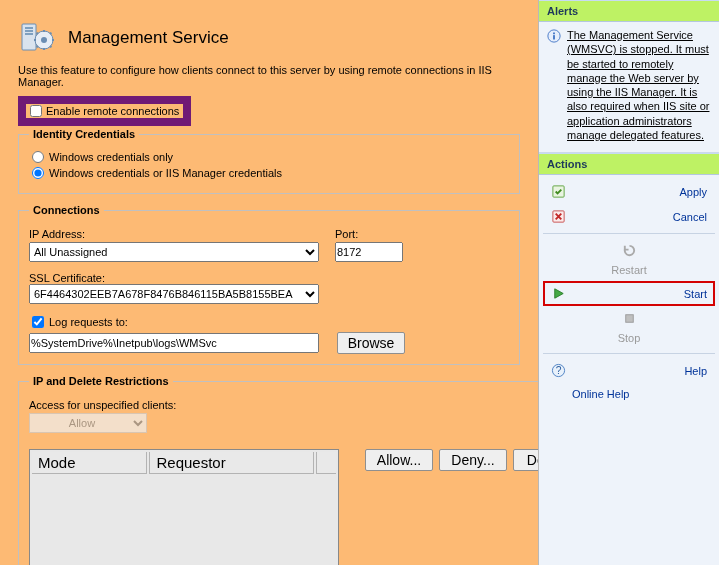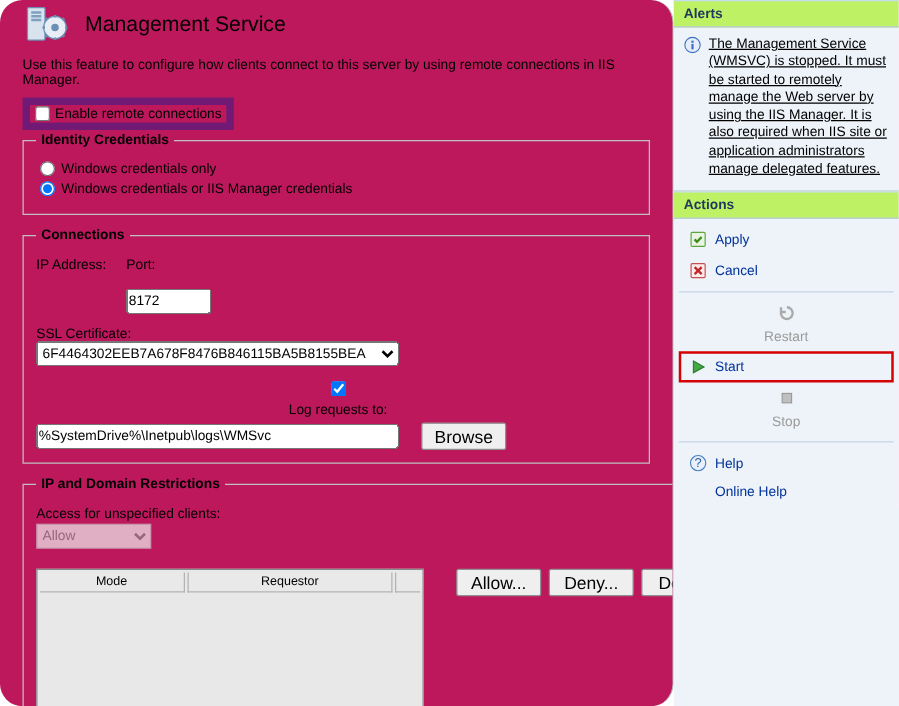--- a/index.html
+++ b/index.html
@@ -1,55 +1,55 @@
 <!DOCTYPE html>
 <html><head>
 <meta charset="utf-8">
 <style>
 * { box-sizing: border-box; margin: 0; padding: 0; font-family: "Segoe UI", Tahoma, sans-serif; font-size: 11px; }
 html, body { width: 719px; height: 565px; overflow: hidden; background: #fff; }
 .container { display: flex; width: 100%; height: 100%; }
-.main { flex: 1; padding: 2px 18px 10px 18px; overflow: hidden; border-right: 1px solid #b8b8b8; background: #be185d; border-radius: 18px; }
+.main { flex: 1; padding: 20px 18px 10px 18px; overflow: hidden; border-right: 1px solid #b8b8b8; background: #fdba74; }
 .side { width: 180px; background: #eef3fa; display: flex; flex-direction: column; }
 .page-title-row { display: flex; align-items: center; margin-bottom: 8px; }
 .page-icon { width: 40px; height: 36px; margin-right: 10px; }
 h1 { font-size: 17px; font-weight: 400; }
 .description { margin-bottom: 8px; }
-.redbox { display: inline-block; border: 6px solid #701a75; padding: 1px 4px; margin-bottom: 2px; }
+.redbox { display: inline-block; border: 8px solid #701a75; padding: 1px 4px; margin-bottom: 2px; }
 .checkbox-row { display: flex; align-items: center; gap: 4px; }
 fieldset { border: 1px solid #c0c0c0; margin-bottom: 10px; padding: 8px 10px 10px 10px; }
 legend { padding: 0 4px; color: #000; font-weight: bold; }
 .radio-row { display: flex; align-items: center; gap: 5px; margin-left: 3px; margin-top: 3px; margin-bottom: 4px; }
 .field-row { display: flex; gap: 16px; margin-top: 4px; }
-.field-col label { display: block; margin-bottom: 13px; }
+.field-col label { display: block; margin-bottom: 2px; }
 select, input[type="text"] { font-family: inherit; font-size: 11px; height: 20px; }
 .ip-select { width: 290px; }
 .port-input { width: 68px; }
 .ssl-input { width: 290px; }
 .ssl-label { margin-top: 10px; }
-.logrow { margin-top: 12px; display: flex; align-items: center; gap: 5px; margin-left: 3px; flex-direction: column; }
+.logrow { margin-top: 12px; display: flex; align-items: flex-end; gap: 5px; margin-left: 3px; }
 .log-path-row { display: flex; gap: 18px; margin-top: 4px; align-items: center; }
 .log-path-input { width: 290px; }
 .btn { width: 68px; height: 22px; background: #efefef; border: 1px solid #8f8f8f; border-radius: 2px; font-size: 14px; cursor: pointer; }
 .restrict-label { margin-top: 4px; margin-bottom: 2px; }
-.access-select { width: 92px; }
+.access-select { width: 118px; text-align: center; }
 .rtable-wrap { display: flex; gap: 26px; margin-top: 16px; }
 .rtable { width: 310px; height: 116px; border: 1px solid #888; background: #e8e8e8; overflow: hidden; }
-.rtable thead tr th { background: #e9e9e9; border: 1px solid #b3b3b3; text-align: center; font-weight: 400; font-size: 10px; padding: 2px 6px; border-top: none; }
+.rtable thead tr th { background: #e9e9e9; border: 1px solid #b3b3b3; text-align: left; font-weight: 400; font-size: 15px; padding: 2px 6px; border-top: none; }
 .rtable th:first-child { width: 118px; border-left: none; }
 .rtable th:nth-child(2) { width: 168px; }
 .rtable th:nth-child(3) { width: 20px; border-right: none; }
 .rtable-body { background: #e8e8e8; }
 .rbtns { display: flex; flex-direction: row; gap: 6px; }
 .panel-header { background: #bef264; border-top: 1px solid #c7dbf3; border-bottom: 1px solid #b4c7df; padding: 4px 8px; font-weight: 700; color: #1e395b; }
 .alert-body { padding: 6px 8px 10px 8px; line-height: 1.3; border-bottom: 1px solid #ccd9eb; text-decoration: underline; }
 .alert-row { display: flex; gap: 6px; }
 .info-icon { width: 14px; height: 14px; flex-shrink: 0; margin-top: 1px; }
 .actions-list { padding: 4px 4px; }
-.action-item { display: flex; align-items: center; gap: 6px; padding: 3px 6px; cursor: pointer; border: 2px solid transparent; color: #003399; }
+.action-item { display: flex; align-items: center; gap: 6px; padding: 3px 6px; cursor: pointer; border: 2px solid transparent; color: #003399; justify-content: space-between; }
 .action-item.disabled { color: #9a9a9a; cursor: default; flex-direction: column; }
 .action-item .aicon { width: 15px; height: 15px; flex-shrink: 0; }
 .sep { border-top: 1px solid #c7d3e3; margin: 4px 0; }
 .redbox-sm { border: 2px solid #d40202; }
 input[type="checkbox"], input[type="radio"] { margin: 0; width: 12px; height: 12px; }
 select:disabled { background: #efefef; color: #888; }
 </style>
 </head>
 <body>
 
@@ -89,20 +89,23 @@
         <input type="radio" name="idcred" checked="" style="">
         <label>Windows credentials or IIS Manager credentials</label>
       </div>
     </fieldset>
 
     <fieldset>
       <legend>Connections</legend>
       <div class="field-row">
         <div class="field-col">
           <label>IP Address:</label>
+          <select class="ip-select">
+            <option>All Unassigned</option>
+          </select>
         </div>
         <div class="field-col">
           <label>Port:</label>
           <input type="text" class="port-input" value="8172" style="">
         </div>
       </div>
       <div class="ssl-label">
         <label>SSL Certificate:</label>
       </div>
       <select class="ssl-input">
@@ -113,21 +116,21 @@
         <input type="checkbox" checked="" style="">
         <label>Log requests to:</label>
       </div>
       <div class="log-path-row">
         <input type="text" class="log-path-input" value="%SystemDrive%\Inetpub\logs\WMSvc" style="">
         <button class="btn">Browse</button>
       </div>
     </fieldset>
 
     <fieldset>
-      <legend>IP and Domain Restrictions</legend>
+      <legend>IP and Delete Restrictions</legend>
       <div class="restrict-label">Access for unspecified clients:</div>
       <select class="access-select" disabled="">
         <option>Allow</option>
       </select>
 
       <div class="rtable-wrap">
         <table class="rtable">
           <thead>
             <tr>
               <th>Mode</th>

